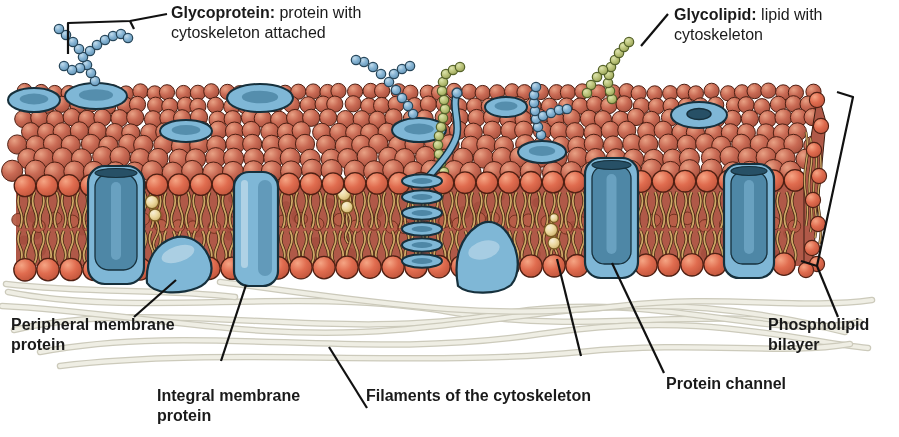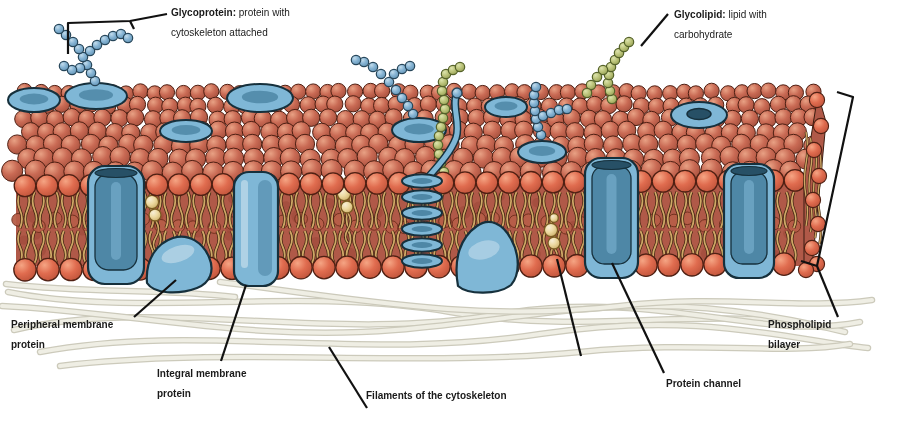--- a/index.html
+++ b/index.html
@@ -1,19 +1,19 @@
 <!DOCTYPE html>
 <html><head>
 <meta charset="utf-8">
 <style>
   html,body{margin:0;padding:0;background:#ffffff;}
   .stage{position:relative;width:899px;height:437px;background:#ffffff;overflow:hidden;
          font-family:"Liberation Sans",sans-serif;}
   .stage svg{position:absolute;left:0;top:0;}
-  .lbl{position:absolute;font-size:10px;font-weight:700;color:#1a1a1a;line-height:19.5px;}
+  .lbl{position:absolute;font-size:16px;font-weight:700;color:#1a1a1a;line-height:19.5px;}
   .lbl .ln{white-space:pre;}
   .lbl .reg{font-weight:400;}
 </style>
 </head>
 <body>
 
 <div class="stage">
 
   <svg id="membrane-svg" width="899" height="437" viewBox="0 0 899 437">
       <defs>
@@ -1194,29 +1194,29 @@
       </g>
     </svg>
 
   <div class="lbl" style="left:171px;top:3px">
     <div class="ln"><b>Glycoprotein:</b><span class="reg"> protein with</span></div>
     <div class="ln reg">cytoskeleton attached</div>
   </div>
 
   <div class="lbl" style="left:674px;top:5px">
     <div class="ln"><b>Glycolipid:</b><span class="reg"> lipid with</span></div>
-    <div class="ln reg">carbohydrate</div>
+    <div class="ln reg">cytoskeleton</div>
   </div>
 
   <div class="lbl" style="left:11px;top:315px">
     <div class="ln">Peripheral membrane</div>
     <div class="ln">protein</div>
   </div>
 
-  <div class="lbl" style="left:157px;top:364px">
+  <div class="lbl" style="left:157px;top:386px">
     <div class="ln">Integral membrane</div>
     <div class="ln">protein</div>
   </div>
 
   <div class="lbl" style="left:366px;top:386px">
     <div class="ln">Filaments of the cytoskeleton</div>
   </div>
 
 
   <div class="lbl" style="left:666px;top:374px">

